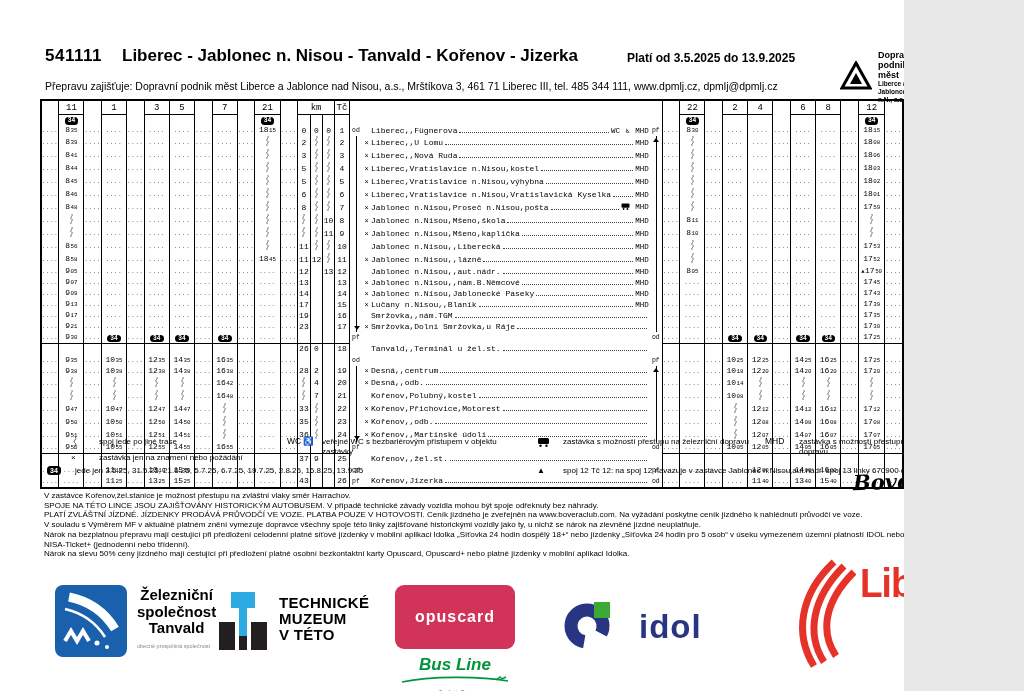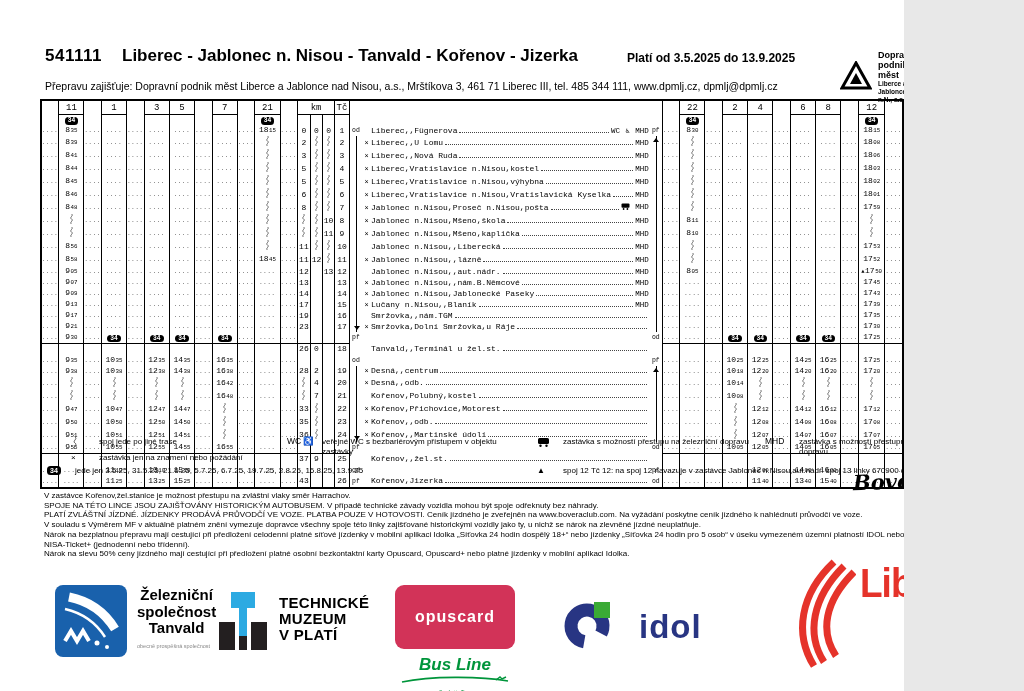--- a/index.html
+++ b/index.html
@@ -1647,21 +1647,21 @@
         <rect x="16" y="0" width="24" height="16" fill="var(--tm-blue,#2caae2)"></rect>
         <rect x="24" y="16" width="8" height="28" fill="var(--tm-blue,#2caae2)"></rect>
         <rect x="4" y="30" width="16" height="28" fill="#231f20"></rect>
         <rect x="36" y="30" width="16" height="28" fill="#231f20"></rect>
         <rect x="24" y="44" width="8" height="14" fill="#231f20"></rect>
       </svg>
     </span>
     <span class="tm-text">
       <div data-interactable="false">TECHNICKÉ</div>
       <div data-interactable="false">MUZEUM</div>
-      <div data-interactable="false">V PLATÍ</div>
+      <div data-interactable="false">V TÉTO</div>
     </span>
   </div>
 
   <div class="opus" data-interactable="false">
     <div class="opus-pill" data-interactable="false">opuscard</div>
     <div class="busline" data-interactable="false">
       <span data-interactable="false">Bus Line</span>
       <svg width="110" height="8" viewBox="0 0 110 8">
         <path d="M2 6 C 30 0,80 0,108 5" fill="none" stroke="var(--busline-green,#00953b)" stroke-width="1.6"></path>
         <path d="M96 4 l4 -3 l2 2 l4 -2" fill="none" stroke="var(--busline-green,#00953b)" stroke-width="1.4"></path>

